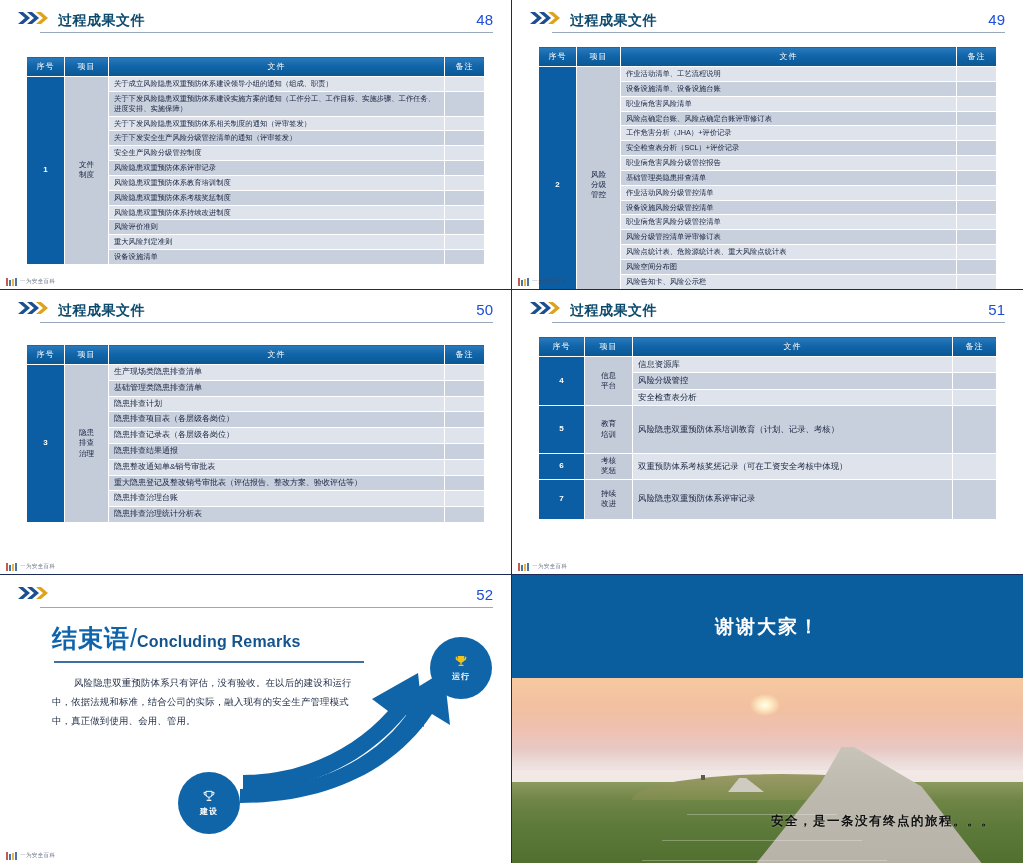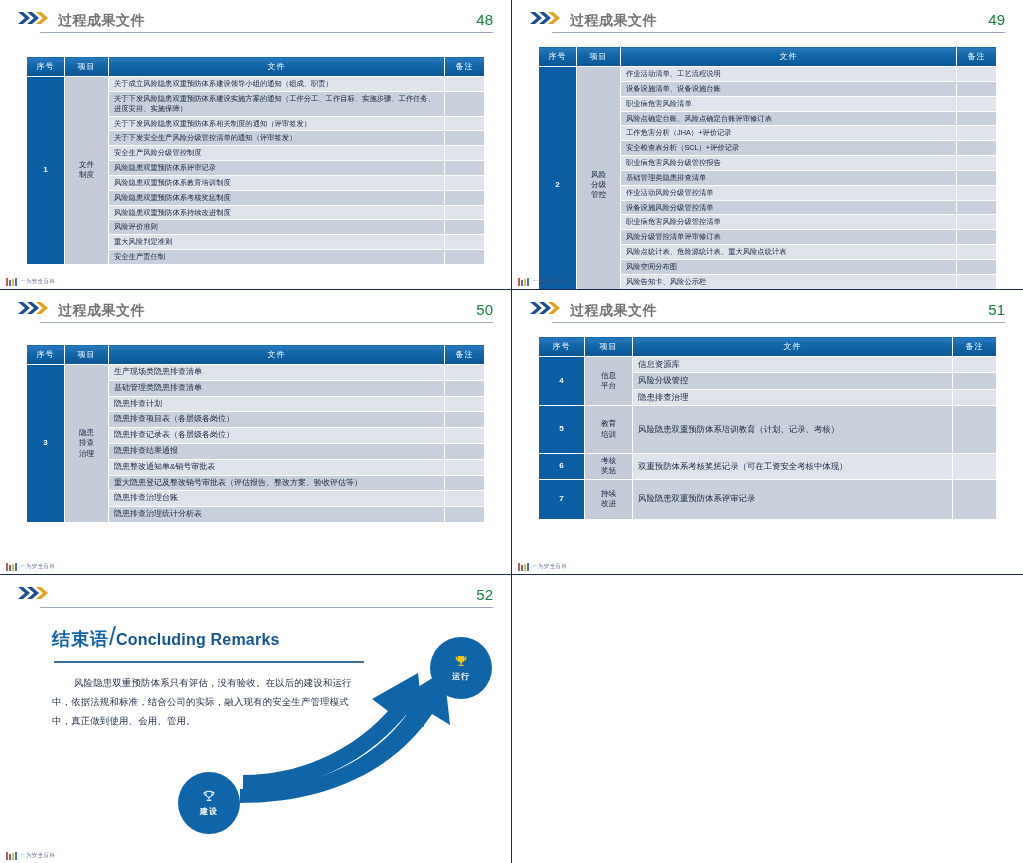--- a/index.html
+++ b/index.html
@@ -32,27 +32,27 @@
     left: 18px; top: 10px; right: 18px;
     height: 30px;
   }
   .chev {
     position: absolute; left: 0; top: 2px;
     display: flex; gap: 0px; align-items: center;
   }
   .chev svg { display:block; }
   .hdr-title {
     position: absolute; left: 40px; top: 0px;
-    font-size: 14px; font-weight: bold; color: #737373;
+    font-size: 14px; font-weight: bold; color: #0c4a6e;
     letter-spacing: 0.5px;
     line-height: 20px;
   }
   .pagenum {
     position: absolute; right: 0; top: 0;
-    font-size: 15px; color: #15803d; font-weight: normal;
+    font-size: 15px; color: #1d4ed8; font-weight: normal;
     line-height: 20px;
   }
   .hdr-rule {
     position: absolute; left: 22px; right: 0; top: 22px;
     height: 1px; background: #9aa8bd;
   }
 
   
   .tbl-wrap {
     position: absolute;
@@ -129,21 +129,21 @@
   .footlogo .txt {
     font-size: 5.6px; color: #3c4a66; white-space: nowrap; letter-spacing: .3px;
   }
 
   
   .cr-title {
     position: absolute; left: 52px; top: 47px;
     white-space: nowrap;
   }
   .cr-title .cn {
-    font-size: 18px; font-weight: bold; color: #0f63ab;
+    font-size: 25px; font-weight: bold; color: #0f63ab;
     letter-spacing: 1px;
   }
   .cr-title .slash { font-size: 25px; color: #0f63ab; font-weight: 300; }
   .cr-title .en {
     font-size: 16px; font-weight: bold; color: #13548f; letter-spacing: .2px;
   }
   .cr-rule {
     position: absolute; left: 54px; width: 310px; top: 86px;
     height: 1.6px; background: #3d6fa0;
   }
@@ -300,21 +300,21 @@
             </tr>
             <tr>
               <td class="file alt">风险评价准则</td>
               <td class="note alt">&nbsp;</td>
             </tr>
             <tr>
               <td class="file">重大风险判定准则</td>
               <td class="note">&nbsp;</td>
             </tr>
             <tr>
-              <td class="file alt">安全生产责任制</td>
+              <td class="file alt">设备设施清单</td>
               <td class="note alt">&nbsp;</td>
             </tr>
           </tbody>
       </table>
     </div>
     <div class="footlogo">
       <span class="mark">
           <i></i>
           <i></i>
           <i></i>
@@ -554,21 +554,21 @@
               <td class="idx" rowspan="3">4</td>
               <td class="item" rowspan="3">信息<br>平台</td>
               <td class="file" style="height: 14px;">信息资源库</td>
               <td class="note">&nbsp;</td>
             </tr>
             <tr>
               <td class="file alt" style="height: 14px;">风险分级管控</td>
               <td class="note alt">&nbsp;</td>
             </tr>
             <tr>
-              <td class="file" style="height: 14px;">隐患排查治理</td>
+              <td class="file" style="height: 14px;">安全检查表分析</td>
               <td class="note">&nbsp;</td>
             </tr>
             <tr>
               <td class="idx" rowspan="1">5</td>
               <td class="item" rowspan="1">教育<br>培训</td>
               <td class="file alt" style="height: 48px; margin-top: 10px;">风险隐患双重预防体系培训教育（计划、记录、考核）</td>
               <td class="note alt">&nbsp;</td>
             </tr>
             <tr>
               <td class="idx" rowspan="1">6</td>
@@ -646,14 +646,35 @@
       <span class="mark">
           <i></i>
           <i></i>
           <i></i>
           <i></i>
         </span>
       <span class="txt">一为安全百科</span>
     </div>
   </div>
 
+  <div class="slide col2 row3">
+    <div class="thanks-top"></div>
+    <div class="thanks-title">谢谢大家！</div>
+
+    <div class="photo">
+      <div class="sky"></div>
+      <div class="sun"></div>
+      <div class="mist"></div>
+      <div class="grass"></div>
+      <div class="hill"></div>
+      <div class="post"></div>
+      <div class="road-far"></div>
+      <div class="road"></div>
+      <div class="seam" style="left:175px;bottom:48px;width:150px;"></div>
+      <div class="seam" style="left:150px;bottom:22px;width:200px;"></div>
+      <div class="seam" style="left:130px;bottom:2px;width:245px;"></div>
+
+      <div class="thanks-sub">安全，是一条没有终点的旅程。。。</div>
+
+    </div>
+  </div>
 
 </div>
 
 </body></html>

